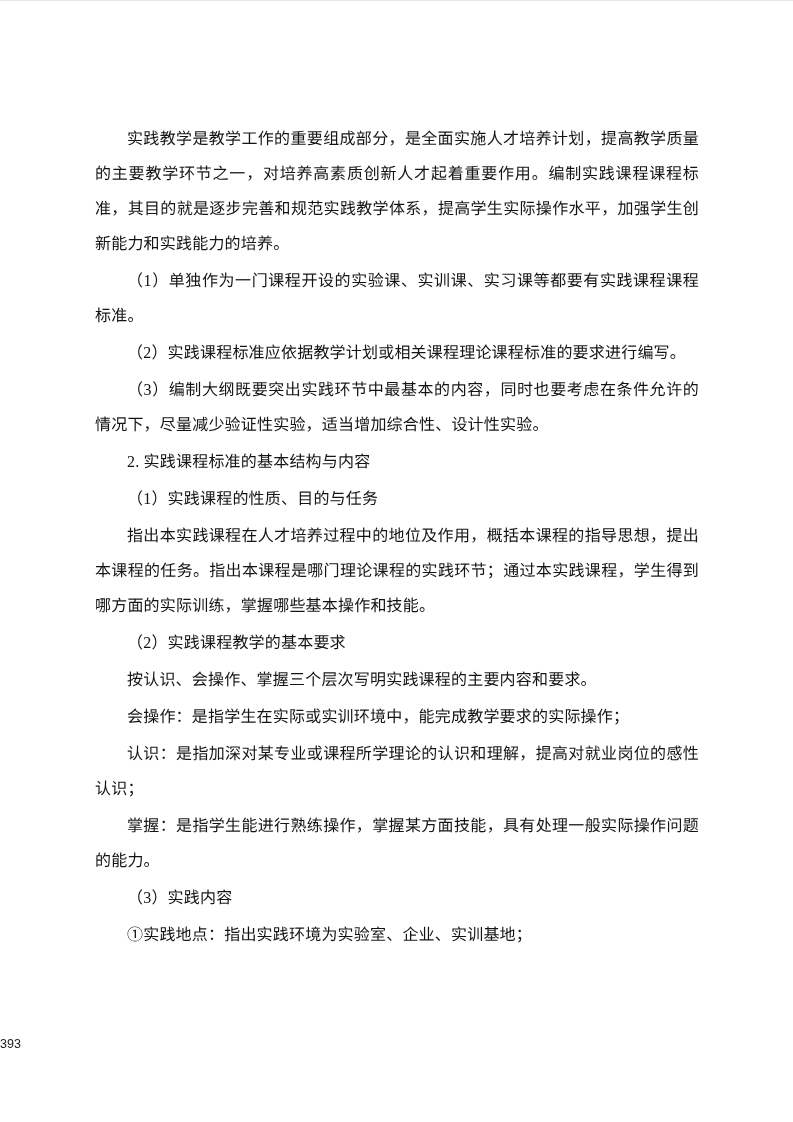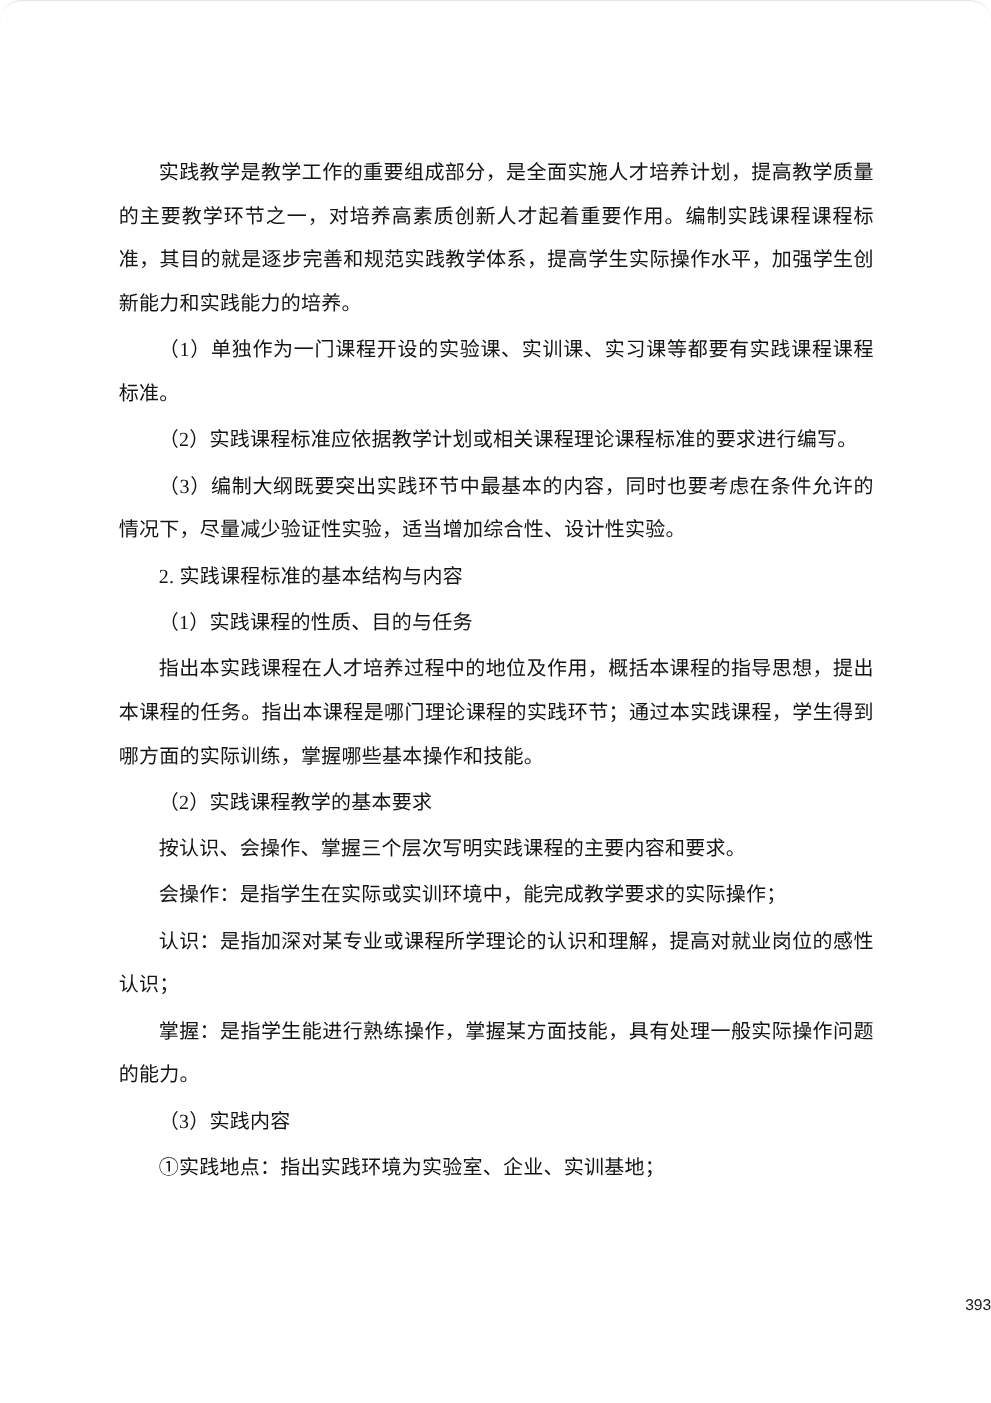--- a/index.html
+++ b/index.html
@@ -10,21 +10,20 @@
   .page {
     position: relative;
     width: 793px;
     height: 1122px;
     background: #ffffff;
     overflow: hidden;
     font-family: "Liberation Serif", "DejaVu Serif", serif;
     color: #141414;
     box-sizing: border-box;
     border-top: 1px solid #e8e8e8;
-    border-radius: 17px;
   }
   .content {
     position: absolute;
     top: 120px;
     left: 95px;
     width: 604px;
   }
   .content p {
     margin: 0 0 2px 0;
     font-size: 16px;
@@ -32,21 +31,21 @@
     text-align: justify;
     text-indent: 2em;
     letter-spacing: 0.2px;
     word-break: break-all;
   }
   .footer {
     position: absolute;
     top: 1036px;
     left: 0;
     width: 100%;
-    text-align: right;
+    text-align: left;
     font-family: "Liberation Sans", "DejaVu Sans", sans-serif;
     font-size: 12.5px;
     color: #222222;
   }
 </style>
 </head>
 <body>
 
 <div class="page">
   <div class="content">

